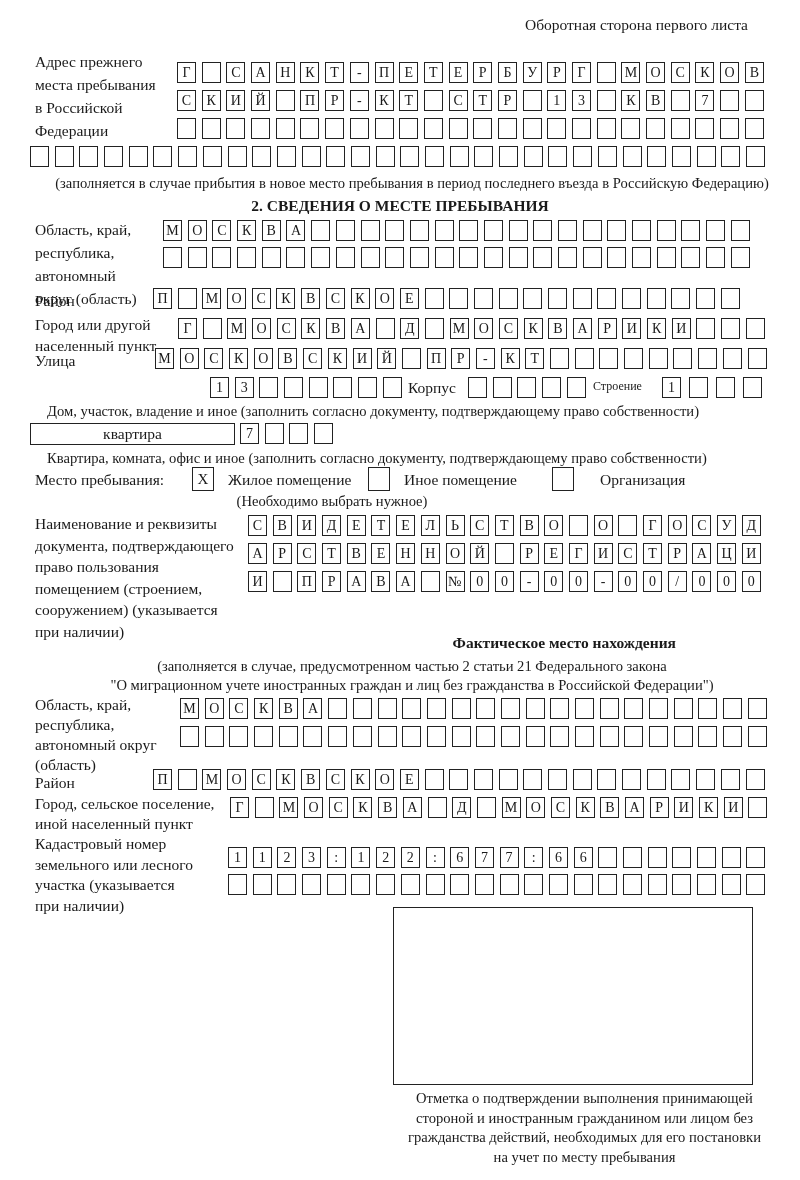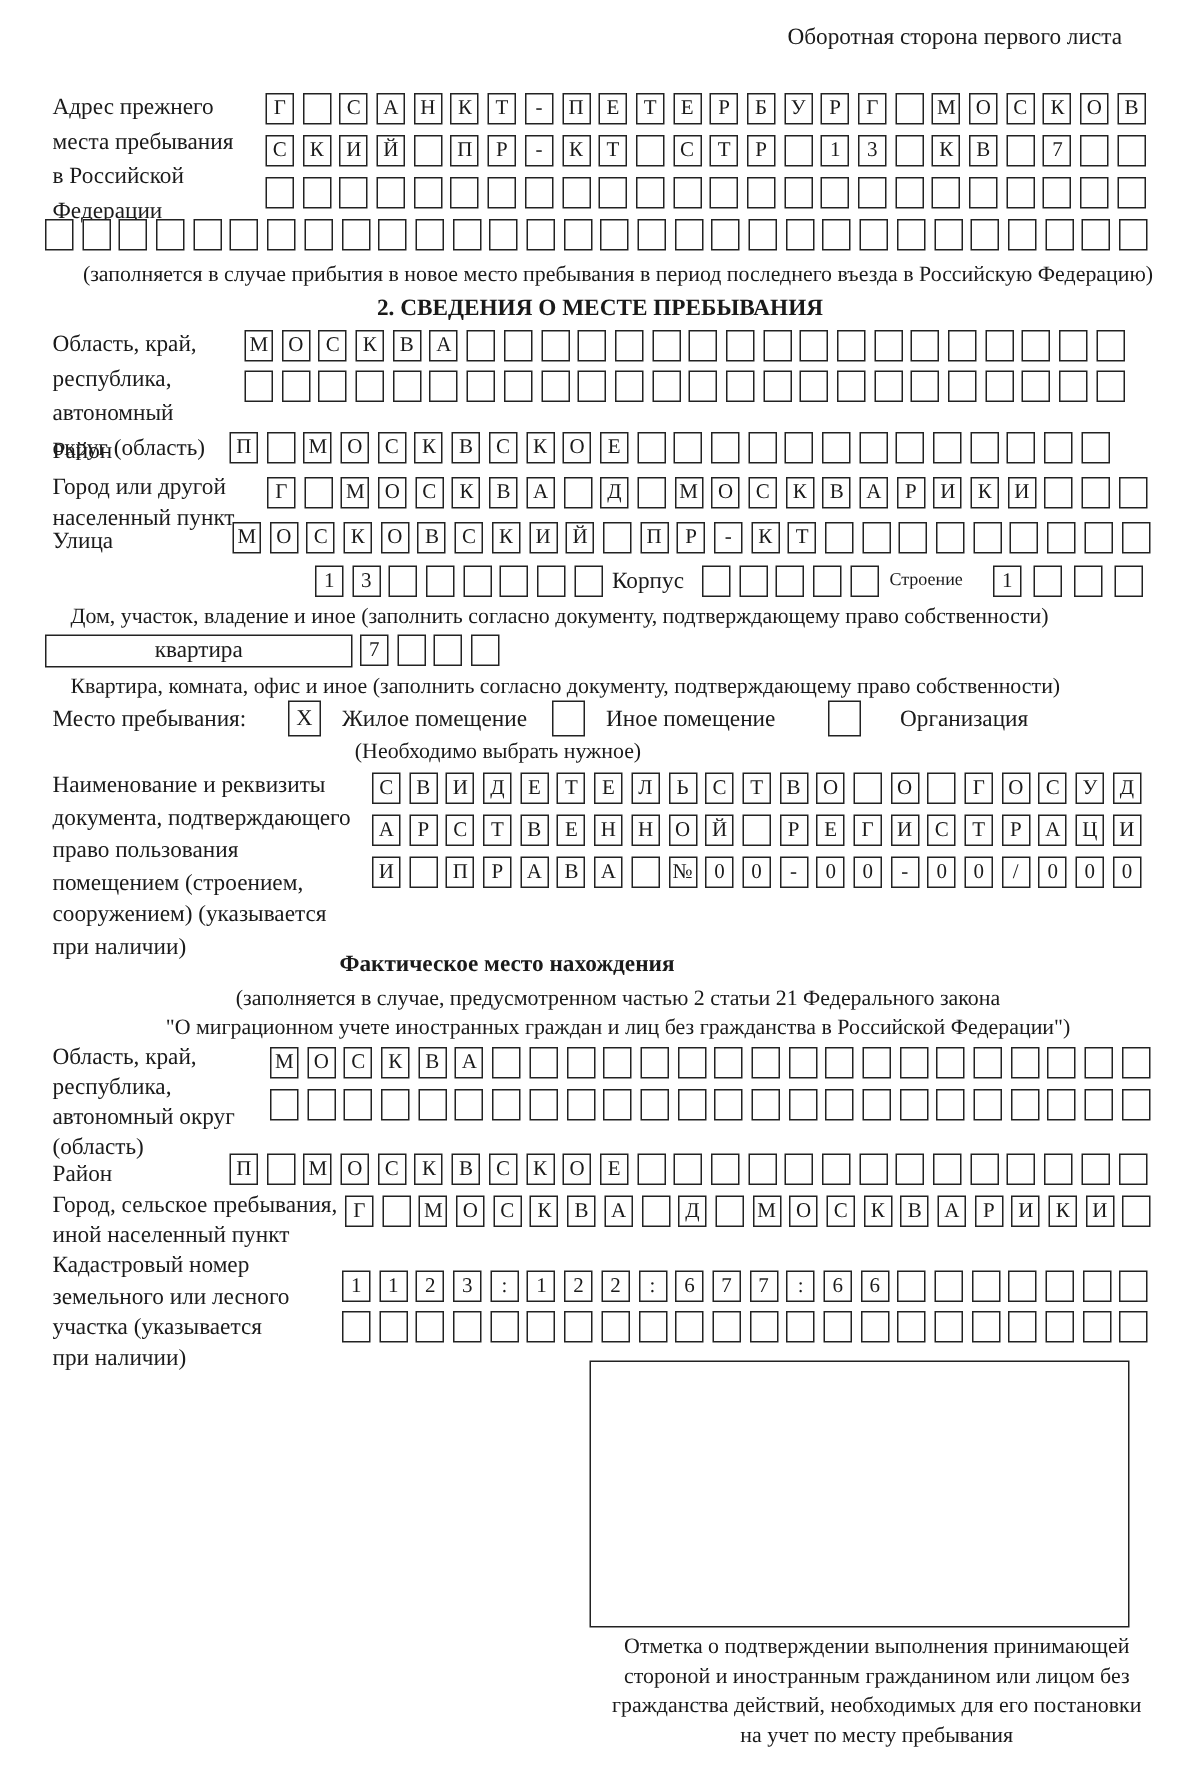--- a/index.html
+++ b/index.html
@@ -32,21 +32,21 @@
   }
   .bigbox{position:absolute;border:1.8px solid #222;background:#fff;}
 </style>
 </head>
 <body>
 
 <div class="page">
 
   <div class="abs" style="top:16px;right:52px;font-size:15.5px;">Оборотная сторона первого листа</div>
 
-  <div class="abs label" style="left:35px;top:60px;width:150px;">Адрес прежнего
+  <div class="abs label" style="left:35px;top:50px;width:150px;">Адрес прежнего
 места пребывания
 в Российской
 Федерации</div>
   <div class="cellrow" style="left:177px;top:62px;">
       <span class="cell">Г</span>
       <span class="cell"></span>
       <span class="cell">С</span>
       <span class="cell">А</span>
       <span class="cell">Н</span>
       <span class="cell">К</span>
@@ -414,21 +414,21 @@
       <span class="cell">0</span>
       <span class="cell">-</span>
       <span class="cell">0</span>
       <span class="cell">0</span>
       <span class="cell">/</span>
       <span class="cell">0</span>
       <span class="cell">0</span>
       <span class="cell">0</span>
     </div>
 
-  <div class="abs bold center" style="left:0;top:634px;width:676px;font-size:15.5px;">Фактическое место нахождения</div>
+  <div class="abs bold center" style="left:0;top:634px;width:676px;font-size:15.5px;text-align:right;">Фактическое место нахождения</div>
   <div class="abs note center" style="left:0;top:658px;width:800px;">(заполняется в случае, предусмотренном частью 2 статьи 21 Федерального закона</div>
   <div class="abs note center" style="left:0;top:677px;width:800px;">"О миграционном учете иностранных граждан и лиц без гражданства в Российской Федерации")</div>
 
   <div class="abs label lh20" style="left:35px;top:695px;width:160px;">Область, край,
 республика,
 автономный округ
 (область)</div>
   <div class="cellrow" style="left:180px;top:698px;">
       <span class="cell">М</span>
       <span class="cell">О</span>
@@ -504,21 +504,21 @@
       <span class="cell"></span>
       <span class="cell"></span>
       <span class="cell"></span>
       <span class="cell"></span>
       <span class="cell"></span>
       <span class="cell"></span>
       <span class="cell"></span>
       <span class="cell"></span>
     </div>
 
-  <div class="abs label lh20" style="left:35px;top:794px;width:200px;">Город, сельское пребывания,
+  <div class="abs label lh20" style="left:35px;top:794px;width:200px;">Город, сельское поселение,
 иной населенный пункт</div>
   <div class="cellrow" style="left:230px;top:797px;">
       <span class="cell">Г</span>
       <span class="cell"></span>
       <span class="cell">М</span>
       <span class="cell">О</span>
       <span class="cell">С</span>
       <span class="cell">К</span>
       <span class="cell">В</span>
       <span class="cell">А</span>

